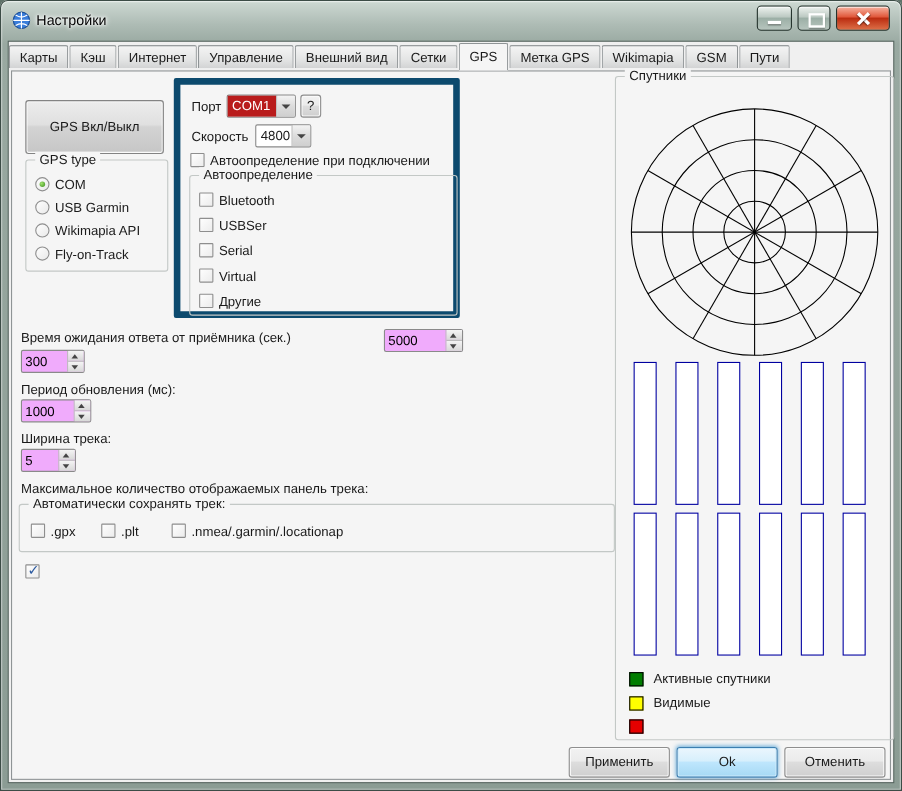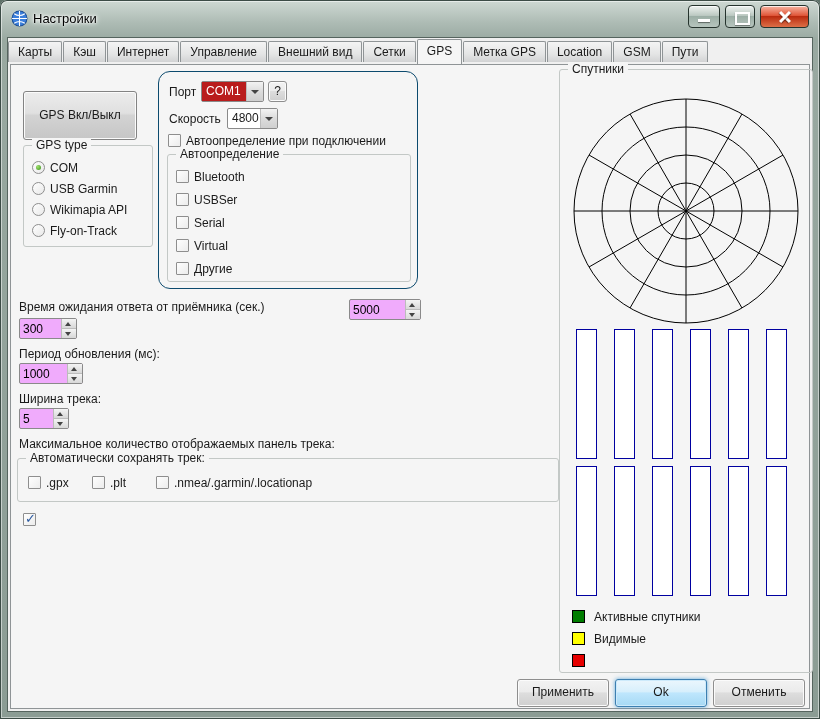--- a/index.html
+++ b/index.html
@@ -37,21 +37,21 @@
     border-radius:2px 2px 0 0;background:linear-gradient(180deg,#f4f4f4,#e4e5e5 60%,#d2d3d4);
     white-space:nowrap;cursor:default;margin-right:1px}
   .tab.active{height:25px;line-height:23px;background:#f5f5f5;margin-bottom:-1px;position:relative;z-index:4}
   .pane{position:absolute;left:2px;right:2px;top:26px;bottom:2px;background:#f5f5f5;border:1px solid #8f9496;z-index:2}
 
   
   .abs{position:absolute}
   .lbl{position:absolute;white-space:nowrap;line-height:15px}
   .group{position:absolute;border:1px solid #c3c8c6;border-radius:3px;background:transparent}
   .group-legend{position:absolute;top:-8px;left:8px;background:#f5f5f5;padding:0 4px;line-height:15px;white-space:nowrap}
-  .plainbox{position:absolute;border:1px solid #0c4a6e;border-radius:12px}
+  .plainbox{position:absolute;border:6px solid #0c4a6e;border-radius:2px}
 
   .btn{position:absolute;height:28px;border:1px solid #8e8e8e;border-radius:3px;text-align:center;line-height:25px;
     background:linear-gradient(180deg,#f2f2f2,#ebebeb 45%,#dddddd 50%,#cfcfcf);
     box-shadow:inset 0 0 0 1px #fbfbfb;cursor:default;white-space:nowrap}
   .btn.default{border-color:#3c7fb1;background:linear-gradient(180deg,#ebf6fd,#d7effc 45%,#bee6fd 50%,#a6d9f4);
     box-shadow:inset 0 0 0 1px #cdeafb,0 0 4px rgba(61,149,207,.8)}
   .btn.big{height:49px;line-height:46px;background:linear-gradient(180deg,#ececec,#e0e0e0 45%,#d3d3d3 50%,#c6c6c6);border-color:#838383}
 
   .check,.radio{position:absolute;display:flex;align-items:center;gap:5px;height:15px;white-space:nowrap;cursor:default}
   .cbox{width:13px;height:13px;border:1px solid #8e8e8e;border-radius:1px;position:relative;flex:0 0 13px;
@@ -75,21 +75,21 @@
   .spin-btns{width:15px;display:flex;flex-direction:column;border-left:1px solid #bcbcbc}
   .spin-up,.spin-down{flex:1;position:relative;background:linear-gradient(180deg,#f4f4f4,#d8d8d8);cursor:default}
   .spin-up{border-bottom:1px solid #bcbcbc}
   .spin-up::before{content:"";position:absolute;left:3px;top:3px;border-left:3px solid transparent;
     border-right:3px solid transparent;border-bottom:4px solid #444}
   .spin-down::before{content:"";position:absolute;left:3px;top:3px;border-left:3px solid transparent;
     border-right:3px solid transparent;border-top:4px solid #444}
 
   
   .sig-bar{position:absolute;width:21px;height:130px;border:1px solid #0000a0;background:#fff}
-  .leg-row{position:absolute;display:flex;gap:9px;white-space:nowrap}
+  .leg-row{position:absolute;display:flex;align-items:center;gap:9px;white-space:nowrap}
   .leg-sq{width:13px;height:13px;border:1px solid #000;flex:0 0 13px}
 </style>
 </head>
 <body>
 
 <div class="window">
 
   <div class="titlebar">
     <span class="app-icon">
       <svg viewBox="0 0 16 16" width="17" height="17">
@@ -109,28 +109,28 @@
 
     <div class="tabstrip">
       <div class="tab">Карты</div>
       <div class="tab">Кэш</div>
       <div class="tab">Интернет</div>
       <div class="tab">Управление</div>
       <div class="tab">Внешний вид</div>
       <div class="tab">Сетки</div>
       <div class="tab active">GPS</div>
       <div class="tab">Метка GPS</div>
-      <div class="tab">Location</div>
+      <div class="tab">Wikimapia</div>
       <div class="tab">GSM</div>
       <div class="tab">Пути</div>
     </div>
 
     <div class="pane">
 
-      <div class="btn big" style="left:12px;top:26px;width:114px">GPS Вкл/Выкл</div>
+      <div class="btn big" style="left:12px;top:26px;width:126px">GPS Вкл/Выкл</div>
 
       <div class="group" style="left:12px;top:80px;width:130px;height:102px">
         <span class="group-legend">GPS type</span>
         <label class="radio" style="left:8px;top:14px">
           <span class="rbox checked"></span>
           <span>COM</span>
         </label>
         <label class="radio" style="left:8px;top:35px">
           <span class="rbox"></span>
           <span>USB Garmin</span>

